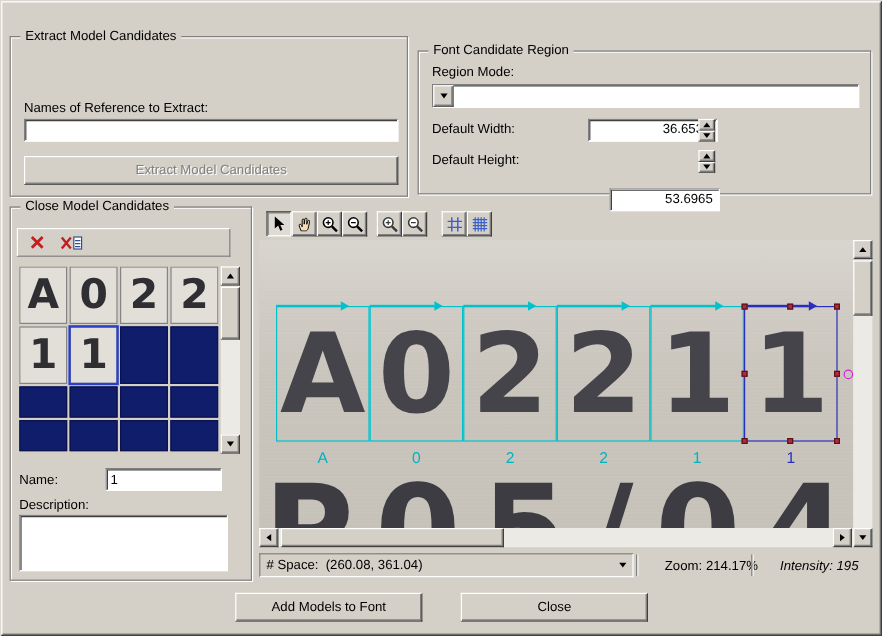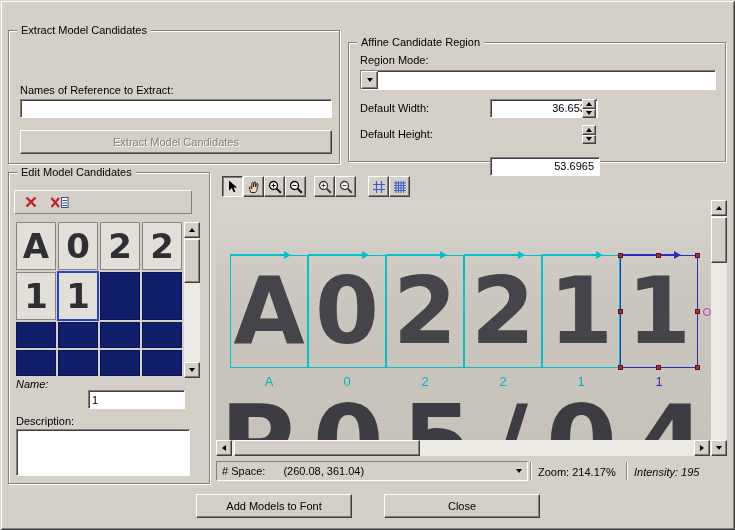--- a/index.html
+++ b/index.html
@@ -107,74 +107,74 @@
   .h.tl{left:-3px;top:-3px} .h.tm{left:50%;margin-left:-3px;top:-3px} .h.tr{right:-3px;top:-3px}
   .h.lm{left:-3px;top:50%;margin-top:-3px} .h.rm{right:-3px;top:50%;margin-top:-3px}
   .h.bl{left:-3px;bottom:-3px} .h.bm{left:50%;margin-left:-3px;bottom:-3px} .h.br{right:-3px;bottom:-3px}
   .rot-handle { position:absolute; right:-14px; top:50%; margin-top:-4px; width:8px; height:8px;
     border:1px solid #d224d2; border-radius:50%; }
 
   
   .status-combo { position:absolute; left:216px; top:461px; width:312px; height:20px;
     border:1px solid; border-color:#808080 #ffffff #ffffff #808080; background:#d4d0c8;
     display:flex; align-items:center; padding-left:5px; }
-  .status-combo .sp { margin-right:18px; }
+  .status-combo .sp { margin-right:6px; }
   .status-combo .arrow { margin-left:auto; width:16px; height:100%; display:flex; align-items:center; justify-content:center; }
   .vsep { position:absolute; top:462px; height:18px; width:2px; border-left:1px solid #808080; border-right:1px solid #ffffff; }
-  .status-txt { position:absolute; top:466px; white-space:nowrap; }
+  .status-txt { position:absolute; top:466px; white-space:nowrap;margin-left:16px; }
 </style>
 </head>
 <body>
 
 <div class="window">
 
 
   <div class="group" style="left:8px; top:30px; width:332px; height:134px;">
     <span class="group-title">Extract Model Candidates</span>
   </div>
   <span class="lbl" style="left:20px; top:84px;">Names of Reference to Extract:</span>
   <input class="field" style="left: 20px; top: 99px; width: 312px; height: 19px;" value="">
   <div class="btn disabled" style="left:20px; top:130px; width:312px; height:24px;">Extract Model Candidates</div>
 
   <div class="group" style="left:348px; top:42px; width:378px; height:120px;">
-    <span class="group-title">Affine Candidate Region</span>
+    <span class="group-title">Font Candidate Region</span>
   </div>
   <span class="lbl" style="left:360px; top:54px;">Region Mode:</span>
   <div class="field combo" style="left:360px; top:70px; width:356px; height:20px;">
     <span class="combo-btn">
         <span class="t-dn"></span>
       </span>
   </div>
   <span class="lbl" style="left:360px; top:102px;">Default Width:</span>
   <div class="field" style="left:490px; top:99px; width:108px; height:19px;">
     <span class="spin-text">36.6537</span>
   </div>
   <div class="spinner" style="left:582px; top:99px; height:19px;">
     <div class="spin-half">
         <span class="t-up"></span>
       </div>
     <div class="spin-half">
         <span class="t-dn"></span>
       </div>
   </div>
   <span class="lbl" style="left:360px; top:128px;">Default Height:</span>
-  <div class="field" style="left:490px; top:125px; width:110px; height:19px;margin-top:32px;">
+  <div class="field" style="left:508px; top:125px; width:92px; height:19px;margin-top:32px;">
     <span class="spin-text">53.6965</span>
   </div>
   <div class="spinner" style="left:582px; top:125px; height:19px;">
     <div class="spin-half">
         <span class="t-up"></span>
       </div>
     <div class="spin-half">
         <span class="t-dn"></span>
       </div>
   </div>
 
   <div class="group" style="left:8px; top:172px; width:202px; height:312px;">
-    <span class="group-title">Edit Model Candidates</span>
+    <span class="group-title">Close Model Candidates</span>
   </div>
   <div class="edit-toolbar">
     <div class="tb-btn">
       <svg width="12" height="12" viewBox="0 0 12 12">
         <path d="M1.5 1.5 L10.5 10.5 M10.5 1.5 L1.5 10.5" stroke="#c22020" stroke-width="2.4"></path>
       </svg>
     </div>
     <div class="tb-btn">
       <svg width="19" height="13" viewBox="0 0 19 13">
         <path d="M1.5 2 L9 11 M9 2 L1.5 11" stroke="#c22020" stroke-width="2"></path>
@@ -205,21 +205,21 @@
 
   <div class="sb-track" style="left:184px; top:222px; width:16px; height:156px;"></div>
   <div class="sb-btn" style="left:184px; top:222px;">
       <span class="t-up"></span>
     </div>
   <div class="sb-thumb" style="left:184px; top:239px; width:16px; height:44px;"></div>
   <div class="sb-btn" style="left:184px; top:362px;">
       <span class="t-dn"></span>
     </div>
 
-  <span class="lbl" style="left:16px; top:378px;font-style:italic;">Name:</span>
+  <span class="lbl" style="left:16px; top:394px;">Name:</span>
   <input class="field" style="left: 88px; top: 390px; width: 97px; height: 19px;" value="1">
   <span class="lbl" style="left:16px; top:415px;">Description:</span>
   <textarea class="field" style="left: 16px; top: 429px; width: 174px; height: 47px;"></textarea>
 
   <div class="tool pressed" style="left:222px;">
     <svg width="11" height="13" viewBox="0 0 11 13">
       <path d="M2 0.5 L2 10.5 L4.8 8 L6.6 12.3 L8.4 11.5 L6.6 7.4 L10 7.4 Z" fill="#000"></path>
     </svg>
   </div>
   <div class="tool" style="left:243px;">

